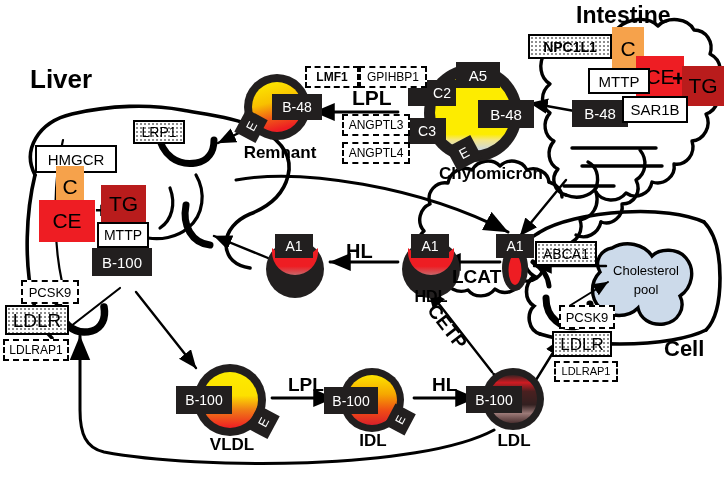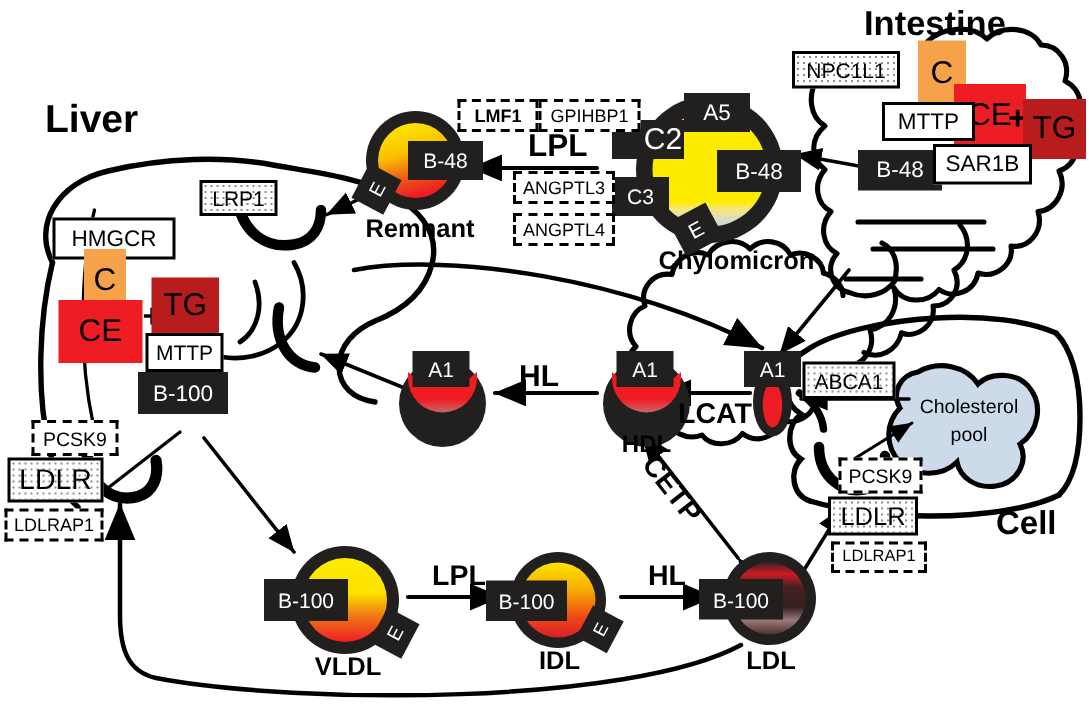--- a/index.html
+++ b/index.html
@@ -214,21 +214,21 @@
       <line x1="606" y1="266" x2="534" y2="266" stroke-width="2.4" marker-end="url(#ar)"></line>
 
       <line x1="566" y1="308" x2="608" y2="282" stroke-width="2" marker-end="url(#ar)"></line>
     </g>
   </svg>
 
   <div class="organ-title" style="left:576px;top:2px;font-size:23px;">Intestine</div>
   <div class="organ-title" style="left:30px;top:64px;font-size:26px;">Liver</div>
   <div class="organ-title" style="left:664px;top:336px;font-size:22px;">Cell</div>
 
-  <div class="box b-dot" style="left:528px;top:34px;width:72px;height:25px;font-size:14px;">NPC1L1</div>
+  <div class="box b-dot" style="left:528px;top:34px;width:84px;height:25px;font-size:14px;font-weight:bold;">NPC1L1</div>
   <div class="chip c-orange" style="left:612px;top:27px;width:32px;height:43px;font-size:21px;">C</div>
   <div class="chip c-red" style="left:636px;top:56px;width:48px;height:42px;font-size:21px;">CE</div>
   <div class="plus" style="left:672px;top:66px;font-size:22px;">+</div>
   <div class="chip c-yellow" style="left:682px;top:66px;width:42px;height:40px;font-size:21px;">TG</div>
   <div class="box b-solid" style="left:588px;top:68px;width:62px;height:26px;font-size:15px;">MTTP</div>
   <div class="box b-black" style="left:572px;top:100px;width:56px;height:27px;font-size:15px;">B-48</div>
   <div class="box b-solid" style="left:622px;top:96px;width:66px;height:27px;font-size:15px;">SAR1B</div>
 
   <div class="box b-solid" style="left:35px;top:145px;width:82px;height:28px;font-size:15px;">HMGCR</div>
   <div class="chip c-orange" style="left:56px;top:166px;width:28px;height:42px;font-size:21px;">C</div>
@@ -247,21 +247,21 @@
   <div class="box b-dot" style="left:552px;top:331px;width:60px;height:26px;font-size:17px;">LDLR</div>
   <div class="box b-dash" style="left:554px;top:361px;width:64px;height:21px;font-size:11px;">LDLRAP1</div>
   <div class="box b-plain" style="left:604px;top:262px;width:84px;height:16px;font-size:13px;font-weight:normal;">Cholesterol</div>
   <div class="box b-plain" style="left:604px;top:281px;width:84px;height:16px;font-size:13px;font-weight:normal;">pool</div>
 
   <div class="part" style="left:424px;top:64px;width:98px;height:98px;"></div>
   <svg class="layer" viewBox="0 0 726 478">
     <circle cx="473" cy="113" r="38" fill="url(#gCHY)"></circle>
   </svg>
   <div class="box b-black" style="left:456px;top:62px;width:44px;height:26px;font-size:15px;">A5</div>
-  <div class="box b-black" style="left:408px;top:80px;width:48px;height:26px;font-size:20px;padding-left:20px;">C2</div>
+  <div class="box b-black" style="left:408px;top:80px;width:48px;height:26px;font-size:14px;padding-left:20px;">C2</div>
   <div class="box b-black" style="left:408px;top:118px;width:38px;height:26px;font-size:14px;">C3</div>
   <div class="box b-black" style="left:478px;top:100px;width:56px;height:28px;font-size:15px;">B-48</div>
   <div class="box b-black" style="left:450px;top:140px;width:28px;height:26px;font-size:14px;transform:rotate(-28deg);">E</div>
   <div class="ptitle" style="left:432px;top:164px;width:118px;font-size:17px;">Chylomicron</div>
 
   <div class="part" style="left:244px;top:74px;width:66px;height:66px;"></div>
   <svg class="layer" viewBox="0 0 726 478">
     <circle cx="277" cy="107" r="25" fill="url(#gREM)"></circle>
   </svg>
   <div class="box b-black" style="left:272px;top:94px;width:50px;height:26px;font-size:14px;">B-48</div>

